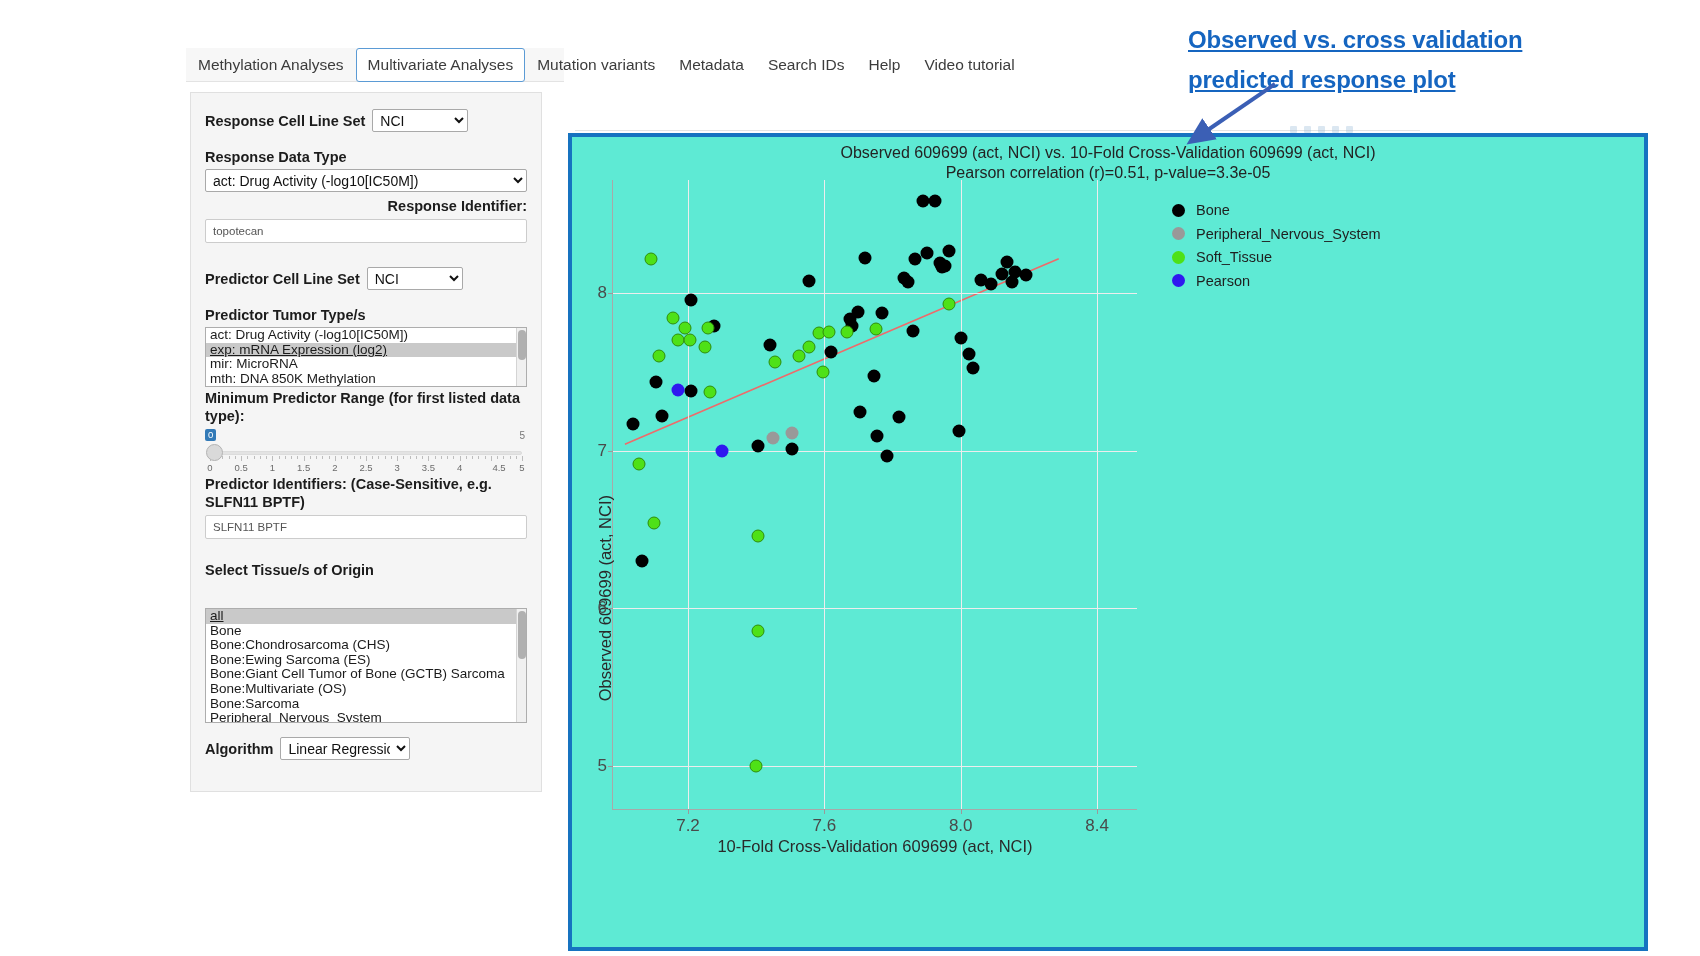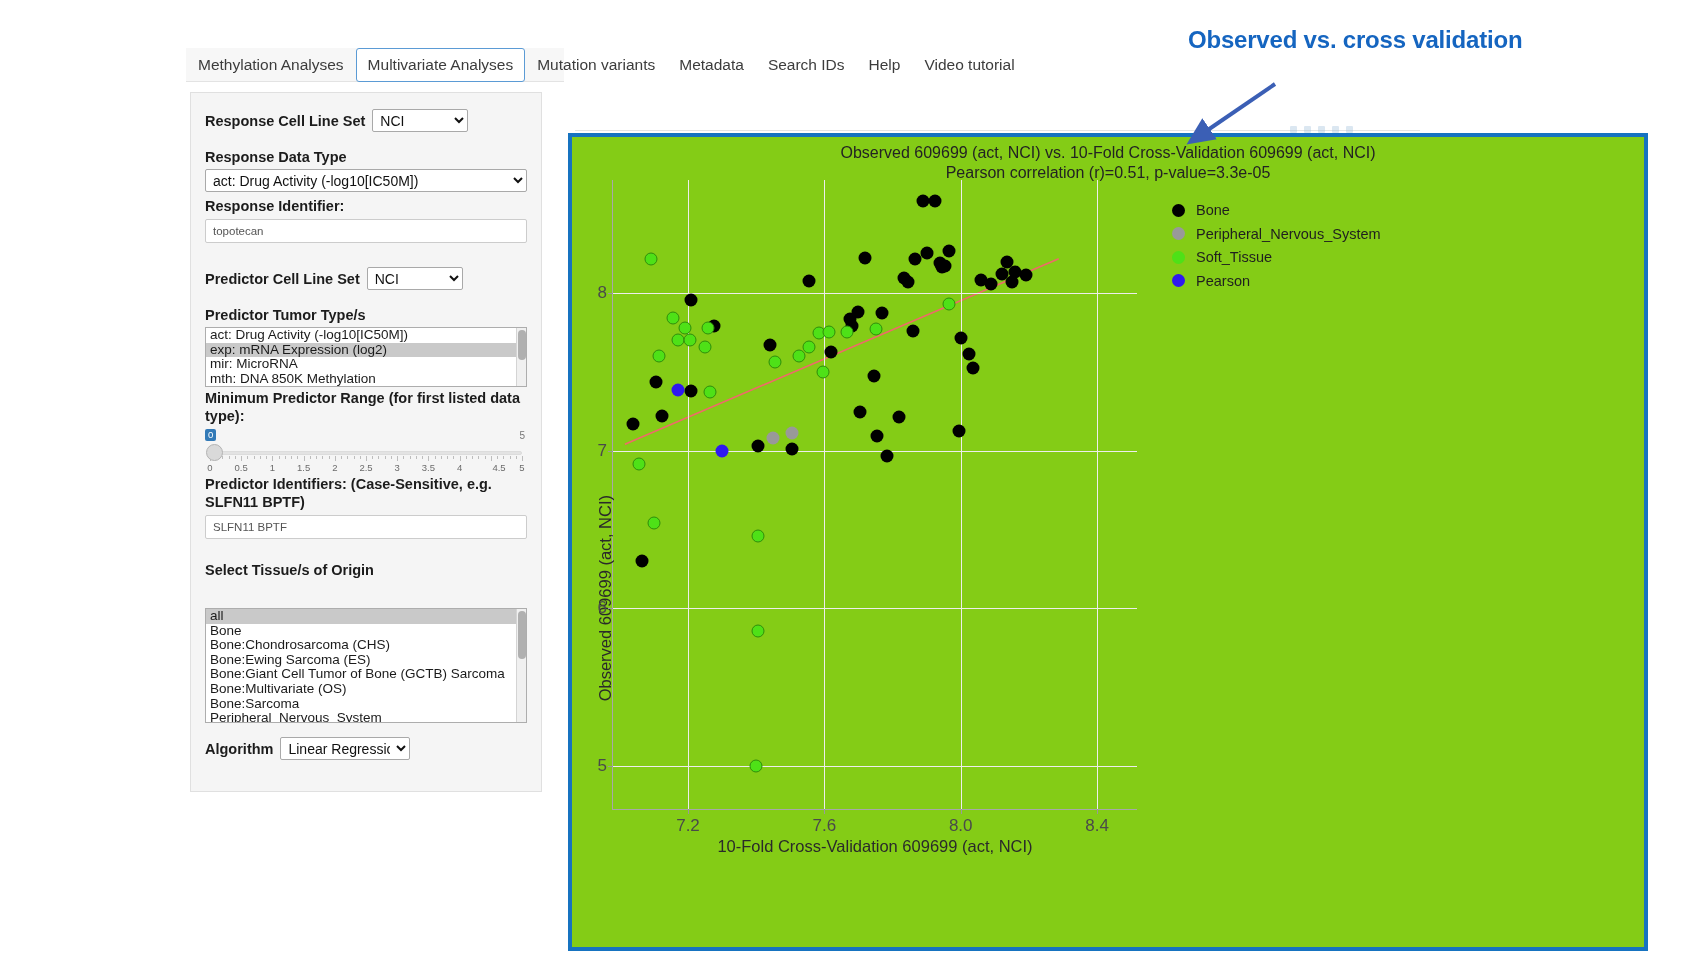--- a/index.html
+++ b/index.html
@@ -58,21 +58,21 @@
   }
 
   .listbox {
     width: 100%; border: 1px solid #adadad; background: #fff;
     overflow: hidden; position: relative; margin-top: 3px;
   }
   .listbox .opt {
     font-size: 13.5px; color: #1b1b1b; padding: 0 4px; line-height: 14.6px;
     white-space: nowrap; cursor: pointer;
   }
-  .listbox .opt.selected { background: #c9c9c9; }
+  .listbox .opt.selected { background: #c9c9c9; text-decoration: underline; }
   .lb-scroll {
     position: absolute; right: 0; top: 0; width: 10px; height: 100%;
     background: #f0f0f0; border-left: 1px solid #d4d4d4;
   }
   .lb-thumb { position: absolute; left: 1px; width: 8px; background: #b0b0b0; border-radius: 4px; }
 
   
   .slider-wrap { position: relative; height: 46px; margin-top: 4px; }
   .slider-bubble {
     position: absolute; left: 0px; top: 0px; background: #337ab7; color: #fff;
@@ -121,21 +121,21 @@
     color: #333; border: 3px solid #ee1111; background: #fff; padding: 3px 9px;
   }
   .subtab-underline {
     position: absolute; left: 575px; top: 130px; width: 845px; height: 1px; background: #e4e4e4;
   }
 
   
   .plotbox {
     position: absolute; left: 568px; top: 133px;
     width: 1080px; height: 818px;
-    border: 4px solid #1673c0; background: #84cc16; padding-left: 40px;
+    border: 4px solid #1673c0; background: #5eead4; padding-left: 40px;
   }
   .plot-title {
     position: absolute; left: 0; right: 0; top: 6px;
     text-align: center; font-size: 16px; color: #232323; line-height: 20px;
   }
   .plot-sub {
     position: absolute; left: 0; right: 0; top: 26px;
     text-align: center; font-size: 16px; color: #232323; line-height: 20px;
   }
 
@@ -183,21 +183,21 @@
 
   .legend { position: absolute; left: 600px; top: 62px; }
   .legend-row { display: flex; align-items: center; gap: 11px; height: 22.5px; margin-bottom: 1px; }
   .legend-dot { width: 13px; height: 13px; border-radius: 50%; flex: 0 0 13px; }
   .legend-text { font-size: 14.5px; color: #1f1f1f; white-space: nowrap; }
 
   
   .callout {
     position: absolute; left: 1188px; top: 20px; width: 400px;
     font-size: 24px; font-weight: bold; color: #1565c0;
-    line-height: 40px; letter-spacing: -0.2px;
+    line-height: 40px; letter-spacing: -0.2px; text-decoration: underline;
   }
   .callout-arrow { position: absolute; left: 1175px; top: 78px; }
 
   
   .ghost-toolbar {
     position: absolute; left: 1290px; top: 124px; width: 110px; height: 12px;
     opacity: 0.35;
   }
   .ghost-toolbar i {
     position: absolute; top: 2px; width: 7px; height: 7px; background: #9bbcd8; border-radius: 1px;
@@ -228,21 +228,21 @@
       </select>
     </div>
 
     <div class="gap-16"></div>
 
     <div class="lbl">Response Data Type</div>
     <select class="sel sel-full">
       <option>act: Drug Activity (-log10[IC50M])</option>
     </select>
 
-    <div class="lbl" style="margin-top:5px;">Response Identifier:</div>
+    <div class="lbl" style="margin-top:5px;text-align:right;">Response Identifier:</div>
     <input class="txt" value="topotecan" style="">
 
     <div class="gap-22"></div>
 
     <div class="row-inline">
       <span class="lbl">Predictor Cell Line Set</span>
       <select class="sel sel-wide">
         <option>NCI</option>
       </select>
     </div>
@@ -498,20 +498,21 @@
         </div>
         <div class="legend-row">
           <span class="legend-dot" style="background: rgb(47, 25, 239);"></span>
           <span class="legend-text">Pearson</span>
         </div>
       </div>
   </div>
 
   <div class="callout">
     <div>Observed vs. cross validation</div>
+    <div>predicted response plot</div>
   </div>
   <svg class="callout-arrow" width="110" height="70">
     <defs>
       <marker id="ah" markerWidth="7" markerHeight="7" refX="3.2" refY="3.2" orient="auto">
         <path d="M0,0 L7,3.2 L0,6.4 z" fill="#3b5fb5"></path>
       </marker>
     </defs>
     <line x1="100" y1="6" x2="24" y2="58" stroke="#3b5fb5" stroke-width="4" marker-end="url(#ah)"></line>
   </svg>
 

